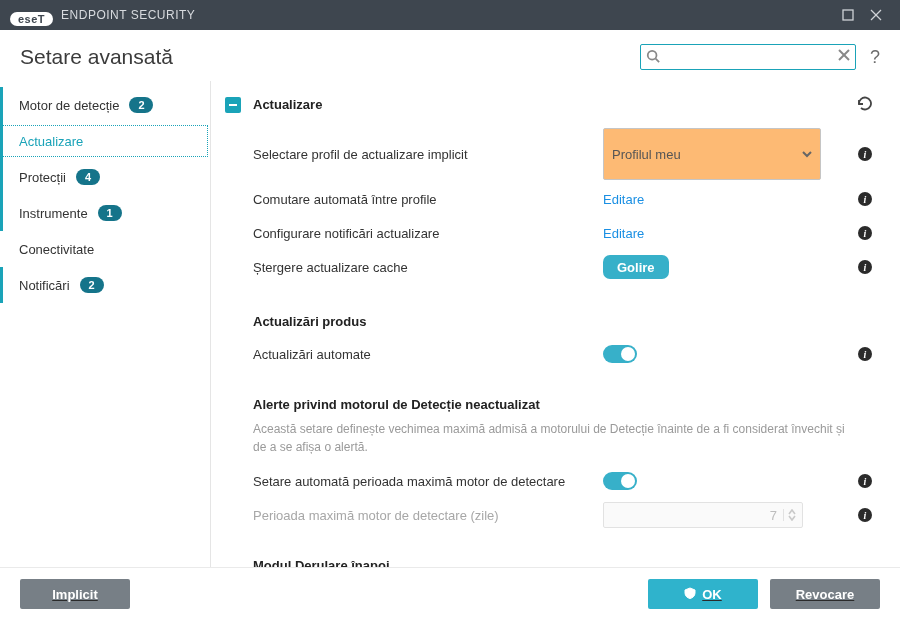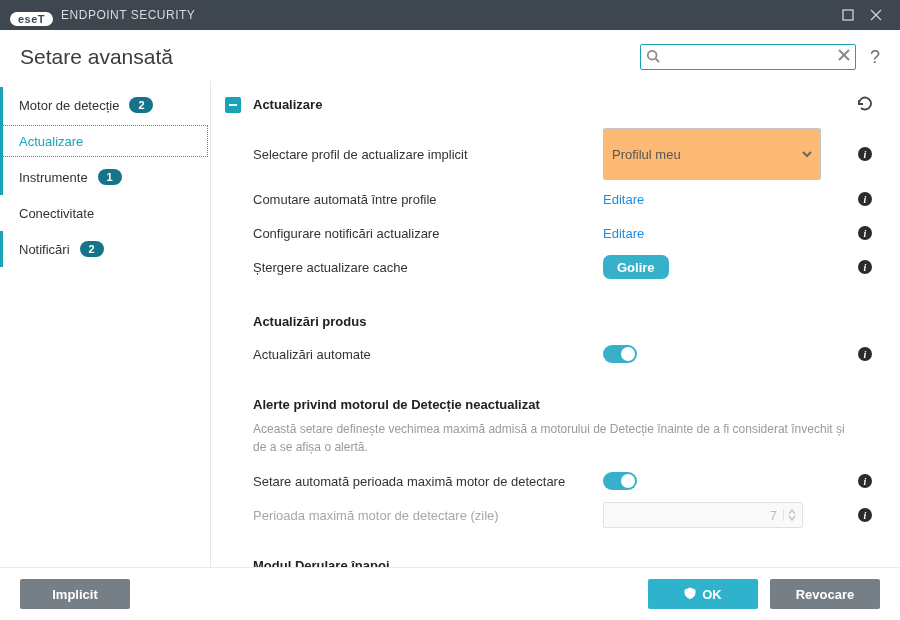--- a/index.html
+++ b/index.html
@@ -81,21 +81,21 @@
 
   .subheading{font-weight:600;color:#222;margin:26px 0 8px 28px;}
   .subheading.first{margin-top:30px;}
   .desc{color:#9a9a9a;font-size:12px;line-height:1.5;padding:0 0 8px 28px;max-width:600px;}
 
   .num-input{width:200px;height:26px;border:1px solid #e2e2e2;background:#fafafa;border-radius:2px;display:flex;align-items:center;justify-content:flex-end;padding:0 6px;color:#bdbdbd;box-sizing:border-box;}
   .spin{display:flex;flex-direction:column;margin-left:6px;border-left:1px solid #e2e2e2;padding-left:4px;}
   .spin svg{width:8px;height:6px;stroke:#c9c9c9;stroke-width:1.6;fill:none;}
 
   
-  .footer{height:52px;border-top:1px solid #eaeaea;display:flex;align-items:center;padding:0 20px;}
+  .footer{height:52px;border-top:1px solid #eaeaea;display:flex;align-items:center;padding:0 20px;text-decoration:underline;}
   .btn{height:30px;border:none;border-radius:2px;color:#fff;font-weight:600;font-size:13px;min-width:110px;padding:0 14px;cursor:pointer;display:inline-flex;align-items:center;justify-content:center;gap:6px;}
   .btn-gray{background:var(--footer-btn);}
   .btn-teal{background:#2fb3cc;}
   .footer-spacer{flex:1;}
   .shield svg{width:12px;height:12px;fill:#fff;stroke:#fff;}
 </style>
 </head>
 <body>
 
 <div class="window">
@@ -142,20 +142,24 @@
 
     <div class="sidebar">
       <div class="side-item with-mark">
         <span class="side-label">Motor de detecție</span>
         <span class="badge">2</span>
       </div>
       <div class="side-item with-mark selected">
         <span class="side-label">Actualizare</span>
       </div>
       <div class="side-item with-mark">
+        <span class="side-label">Protecții</span>
+        <span class="badge">4</span>
+      </div>
+      <div class="side-item with-mark">
         <span class="side-label">Instrumente</span>
         <span class="badge">1</span>
       </div>
       <div class="side-item">
         <span class="side-label">Conectivitate</span>
       </div>
       <div class="side-item with-mark">
         <span class="side-label">Notificări</span>
         <span class="badge">2</span>
       </div>

